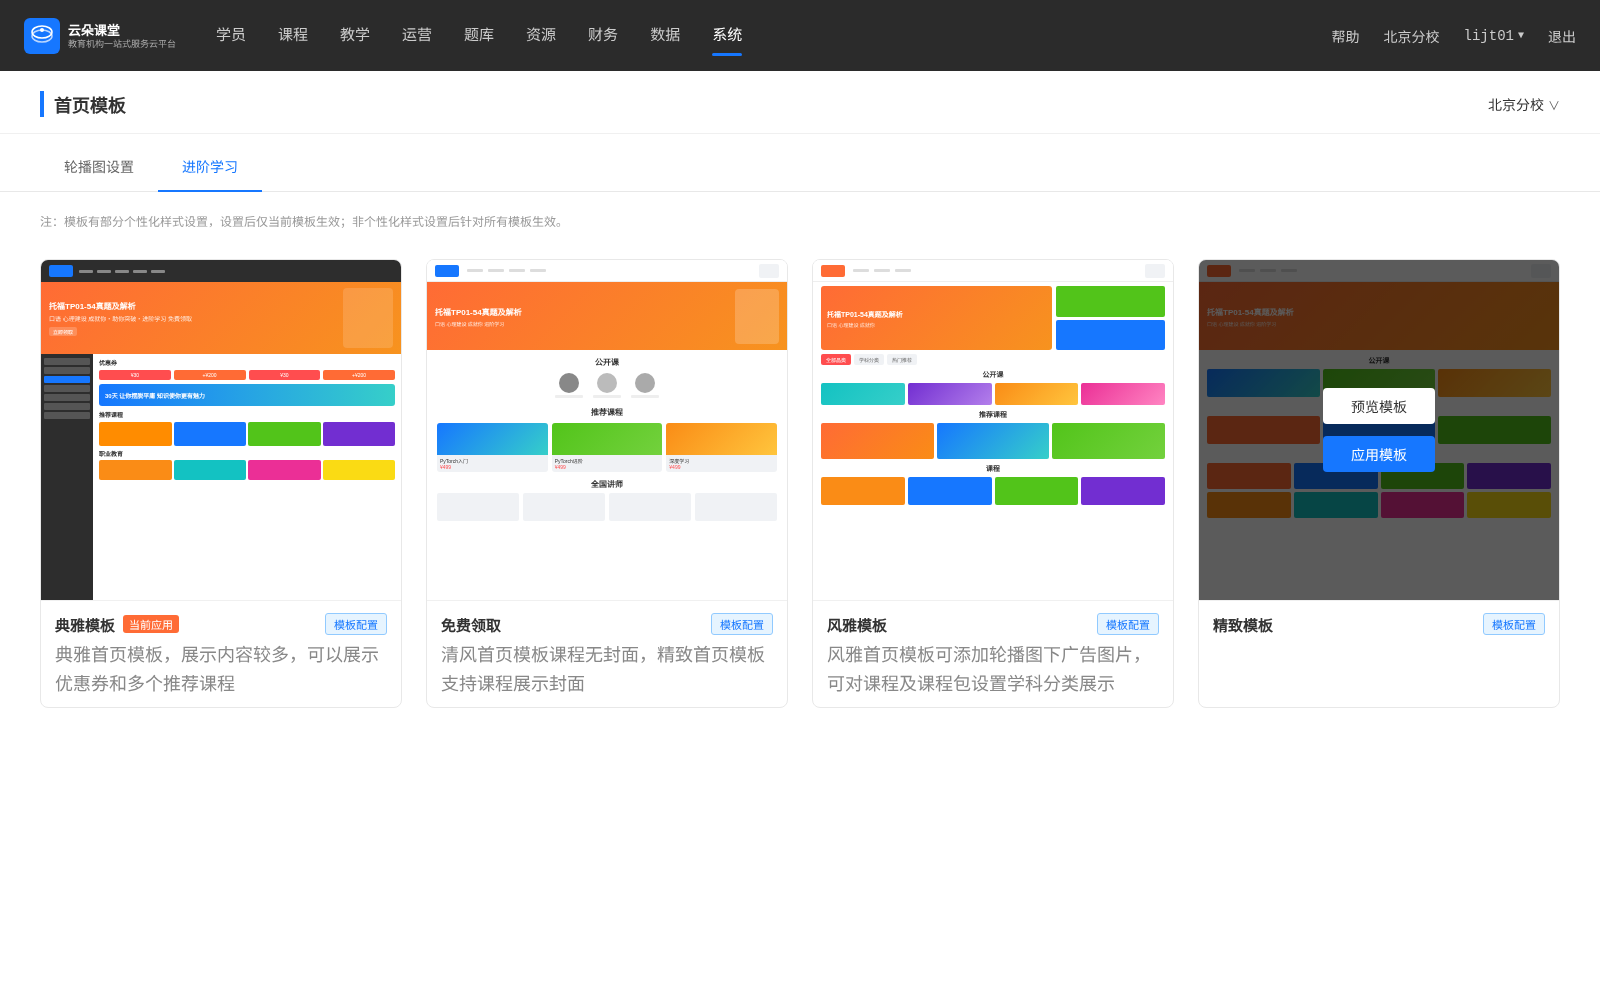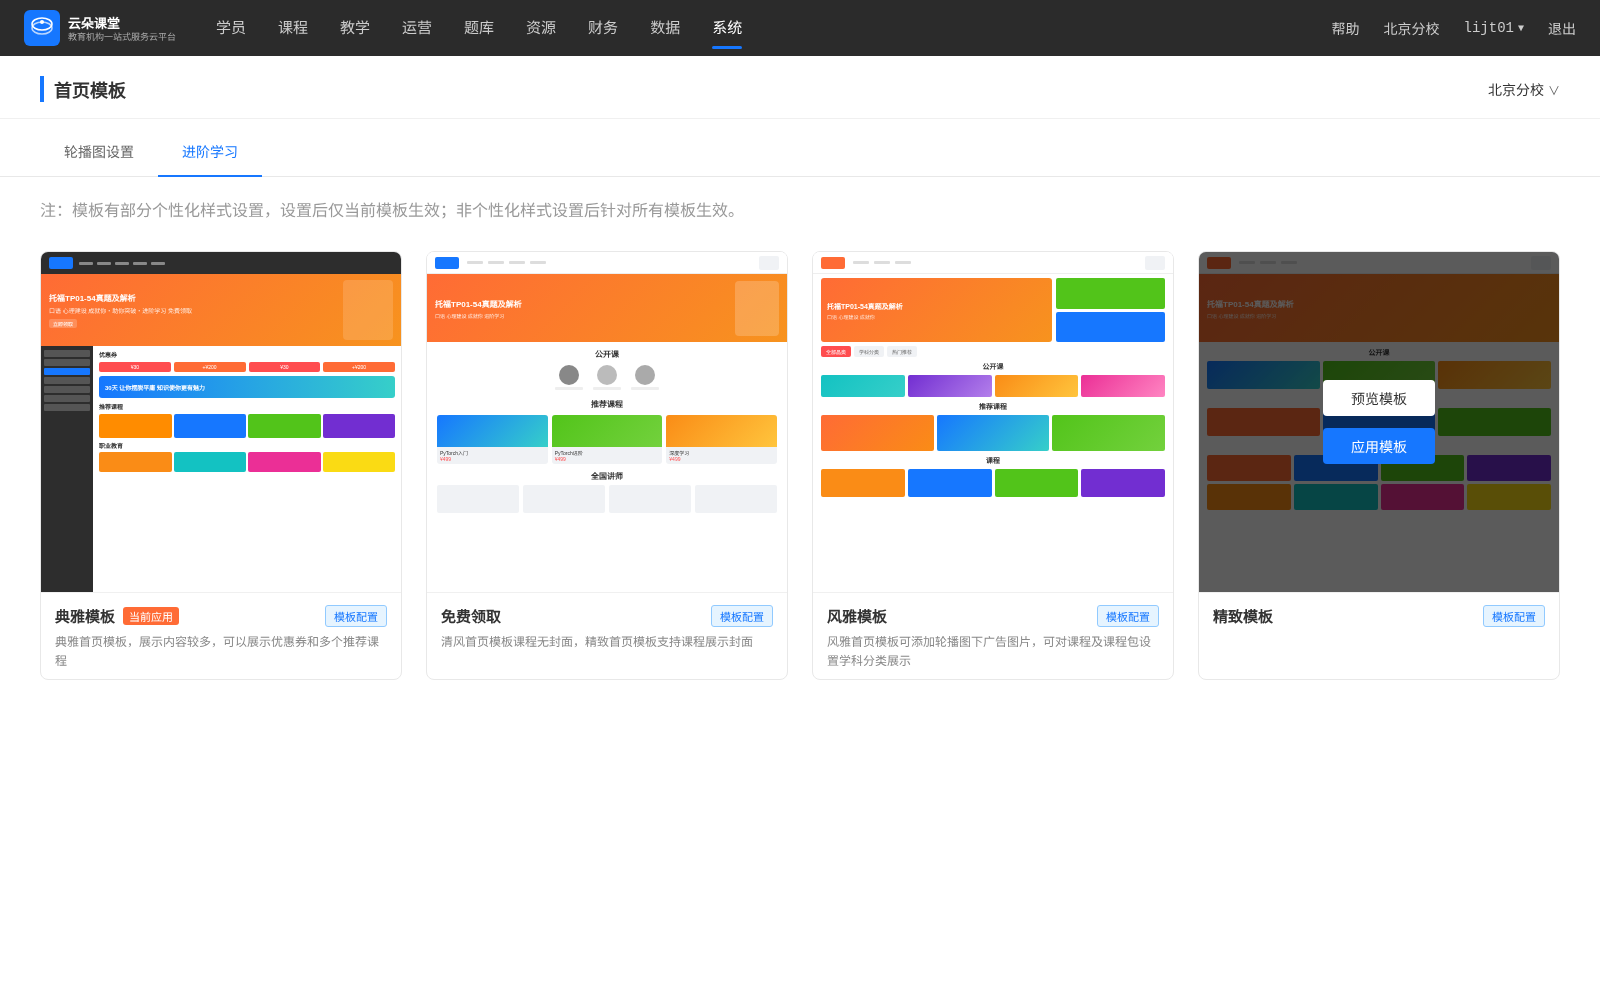--- a/index.html
+++ b/index.html
@@ -1,21 +1,21 @@
 <!DOCTYPE html>
 <html lang="zh-CN"><head>
   <meta charset="utf-8">
   <style>
     * { margin: 0; padding: 0; box-sizing: border-box; }
     body { font-family: "PingFang SC", "Microsoft YaHei", sans-serif; background: #f5f5f5; font-size: 14px; color: #333; }
 
     
     .navbar {
       background: #2b2b2b;
-      height: 56px;
+      height: 71px;
       display: flex;
       align-items: center;
       padding: 0 24px;
       position: relative;
     }
     .navbar-logo {
       display: flex;
       align-items: center;
       gap: 8px;
       margin-right: 40px;
@@ -105,21 +105,21 @@
     .tab.active {
       color: #1677ff;
       border-bottom: 2px solid #1677ff;
       font-weight: 500;
     }
 
     
     .note {
       padding: 20px 40px 10px;
       color: #999;
-      font-size: 16px;
+      font-size: 12px;
     }
 
     
     .templates-grid {
       display: grid;
       grid-template-columns: repeat(4, 1fr);
       gap: 24px;
       padding: 20px 40px 40px;
     }
     .template-card {
@@ -175,21 +175,21 @@
       border: none;
     }
 
     
     .card-footer {
       padding: 12px 14px 8px;
       border-top: 1px solid #f0f0f0;
     }
     .card-title-row {
       display: flex;
-      align-items: flex-start;
+      align-items: center;
       justify-content: space-between;
       margin-bottom: 6px;
     }
     .card-title-left {
       display: flex;
       align-items: center;
       gap: 8px;
     }
     .card-name {
       font-size: 15px;
@@ -206,21 +206,21 @@
     .badge-config {
       background: #e6f4ff;
       color: #1677ff;
       font-size: 11px;
       padding: 2px 8px;
       border-radius: 3px;
       cursor: pointer;
       border: 1px solid #91caff;
     }
     .card-desc {
-      font-size: 12px;
+      font-size: 18px;
       color: #888;
       line-height: 1.6;
     }
   </style>
 </head>
 <body>
 
 <nav class="navbar">
   <div class="navbar-logo">
     <div class="logo-icon">

